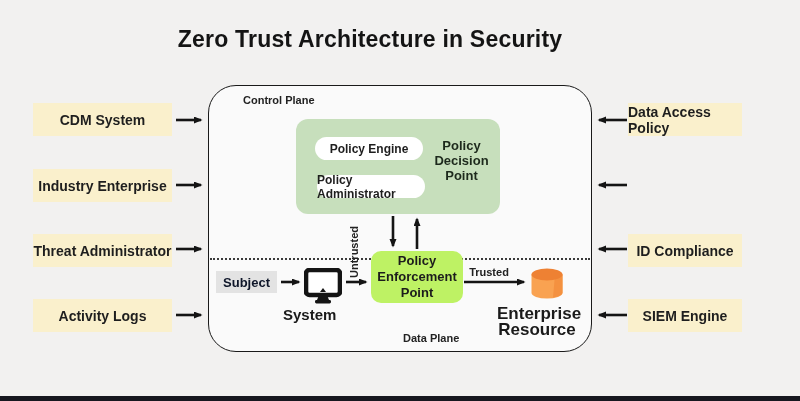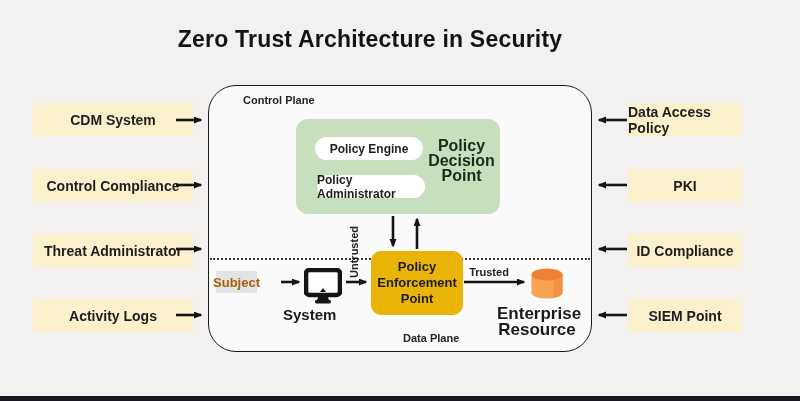--- a/index.html
+++ b/index.html
@@ -11,21 +11,21 @@
     overflow: hidden;
   }
   .title {
     position: absolute; left: 0; top: 26px; width: 740px;
     text-align: center;
     font-size: 23px; font-weight: 800; color: #141414;
     letter-spacing: 0.2px;
   }
   .side-node {
     position: absolute;
-    width: 160px; height: 33px;
+    width: 139px; height: 33px;
     background: #faf0cc;
     display: flex; align-items: center; justify-content: center;
     font-size: 14px; font-weight: 700; color: #1e1e1e;
   }
   .side-node.right { width: 114px; }
   .central-box {
     position: absolute; left: 208px; top: 85px;
     width: 384px; height: 267px;
     background: #fafafa;
     border: 1.6px solid #1a1a1a;
@@ -51,35 +51,35 @@
     width: 108px; height: 23px;
     background: #ffffff;
     border-radius: 12px;
     display: flex; align-items: center; justify-content: center;
     font-size: 12px; font-weight: 700; color: #1e1e1e;
   }
   .pdp-label {
     position: absolute; left: 425px; top: 138px;
     width: 73px;
     text-align: center;
-    font-size: 16px; font-weight: 800; color: #1d291c;
+    font-size: 13px; font-weight: 800; color: #1d291c;
     line-height: 15px;
     white-space: pre-line;
   }
   .subject-box {
     position: absolute; left: 216px; top: 271px;
-    width: 41px; height: 22px;
+    width: 61px; height: 22px;
     background: #e3e3e3;
     display: flex; align-items: center; justify-content: center;
-    font-size: 13px; font-weight: 700; color: #a16207;
+    font-size: 13px; font-weight: 700; color: #0f172a;
   }
   .pep-box {
     position: absolute; left: 371px; top: 251px;
-    width: 92px; height: 64px;
-    background: #eab308;
+    width: 92px; height: 52px;
+    background: #bef264;
     border-radius: 10px;
     display: flex; align-items: center; justify-content: center;
     text-align: center;
     font-size: 13px; font-weight: 700; color: #1c1c1c;
     line-height: 16px;
     padding: 2px;
   }
   .system-label {
     position: absolute; left: 283px; top: 306px;
     width: 80px; text-align: left;
@@ -118,40 +118,37 @@
 <body>
 
 <div class="stage">
 
   <div class="title">Zero Trust Architecture in Security</div>
 
   <div class="side-node" style="left:33px; top:103px;">
     <span>CDM System</span>
   </div>
   <div class="side-node" style="left:33px; top:169px;">
-    <span>Control Compliance</span>
+    <span>Industry Enterprise</span>
   </div>
   <div class="side-node" style="left:33px; top:234px;">
     <span>Threat Administrator</span>
   </div>
   <div class="side-node" style="left:33px; top:299px;">
     <span>Activity Logs</span>
   </div>
 
   <div class="side-node right" style="left:628px; top:103px;">
     <span>Data Access Policy</span>
   </div>
-  <div class="side-node right" style="left:628px; top:169px;">
-    <span>PKI</span>
-  </div>
   <div class="side-node right" style="left:628px; top:234px;">
     <span>ID Compliance</span>
   </div>
   <div class="side-node right" style="left:628px; top:299px;">
-    <span>SIEM Point</span>
+    <span>SIEM Engine</span>
   </div>
 
   <div class="central-box"></div>
 
   <div class="plane-label" style="left:243px; top:94px;">Control Plane</div>
 
   <div class="pdp-box"></div>
   <div class="pill" style="left:315px; top:137px;">
     <span>Policy Engine</span>
   </div>

